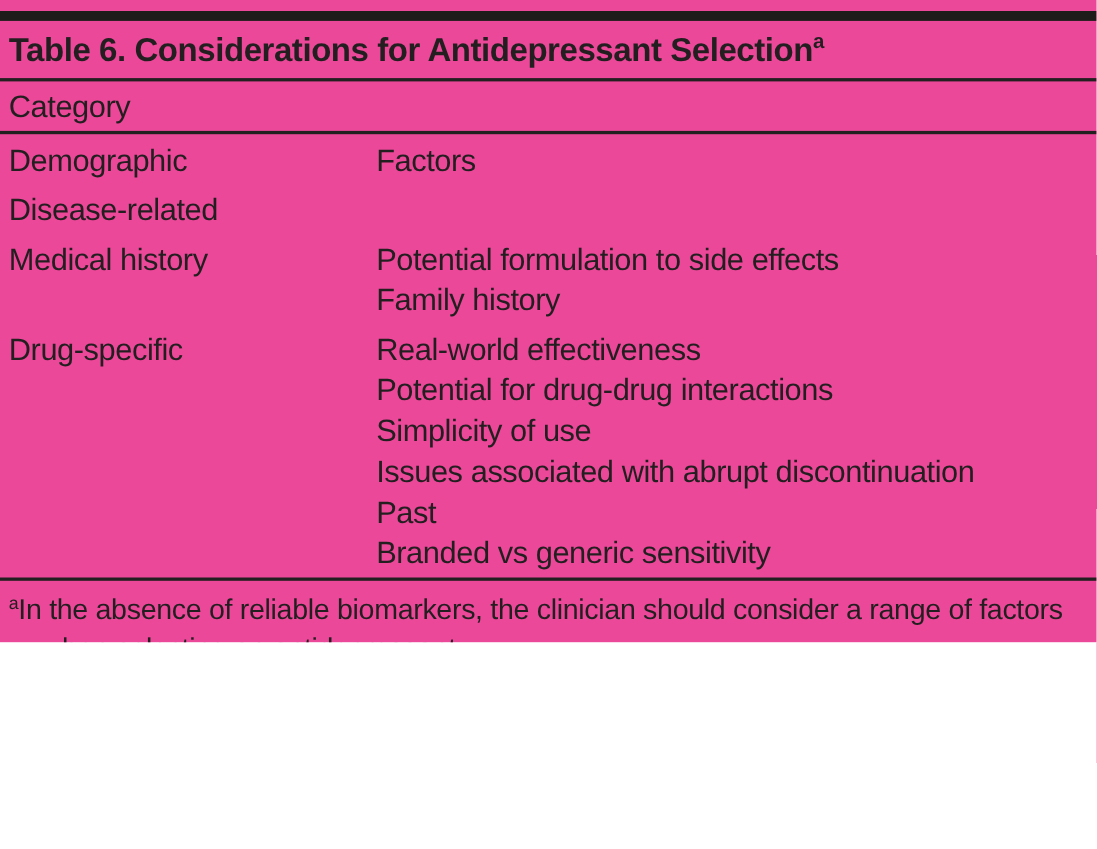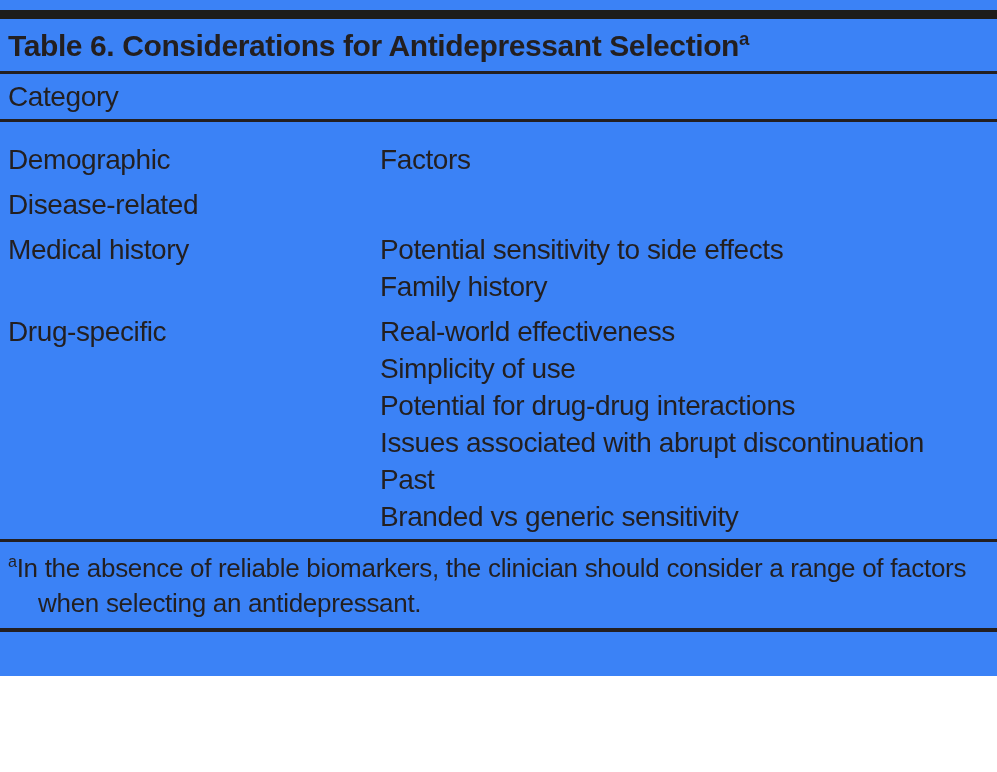--- a/index.html
+++ b/index.html
@@ -1,20 +1,20 @@
 <!DOCTYPE html>
 <html><head>
 <meta charset="utf-8">
 <style>
   html, body { margin: 0; padding: 0; background: #ffffff; }
   .sheet {
     width: 997px;
-    height: 676px;
+    height: 584px;
     box-sizing: border-box;
-    background: #3b82f6;
+    background: #ec4899;
     font-family: "Liberation Sans", sans-serif;
     color: #231f20;
     padding-top: 10px;
     overflow: hidden;
   }
   .topbar {
     height: 9px;
     background: #1d1c1a;
   }
   .title-row {
@@ -30,30 +30,29 @@
   }
   .rule-bottom {
     height: 4px;
     background: #231f20;
   }
   .grid-2col {
     display: grid;
     grid-template-columns: 334px 1fr;
     padding-left: 8px;
     padding-right: 8px;
-    gap: 38px;
   }
   .header-row {
     align-items: center;
     height: 45px;
     font-size: 28px;
     letter-spacing: -0.4px;
   }
   .tbody {
-    padding-top: 15px;
+    padding-top: 1px;
   }
   .trow {
     padding-top: 4px;
     padding-bottom: 4px;
   }
   .category-cell, .factor-line {
     font-size: 28px;
     line-height: 37px;
     letter-spacing: -0.4px;
   }
@@ -101,31 +100,31 @@
         </div>
     </div>
 
     <div class="grid-2col trow">
       <div class="category-cell">Disease-related</div>
     </div>
 
     <div class="grid-2col trow">
       <div class="category-cell">Medical history</div>
       <div>
-          <div class="factor-line">Potential sensitivity to side effects</div>
+          <div class="factor-line">Potential formulation to side effects</div>
           <div class="factor-line">Family history</div>
         </div>
     </div>
 
     <div class="grid-2col trow">
       <div class="category-cell">Drug-specific</div>
       <div>
           <div class="factor-line">Real-world effectiveness</div>
+          <div class="factor-line">Potential for drug-drug interactions</div>
           <div class="factor-line">Simplicity of use</div>
-          <div class="factor-line">Potential for drug-drug interactions</div>
           <div class="factor-line">Issues associated with abrupt discontinuation</div>
           <div class="factor-line">Past</div>
           <div class="factor-line">Branded vs generic sensitivity</div>
         </div>
     </div>
   </div>
 
   <div class="rule"></div>
 
   <div class="footnote-row">

